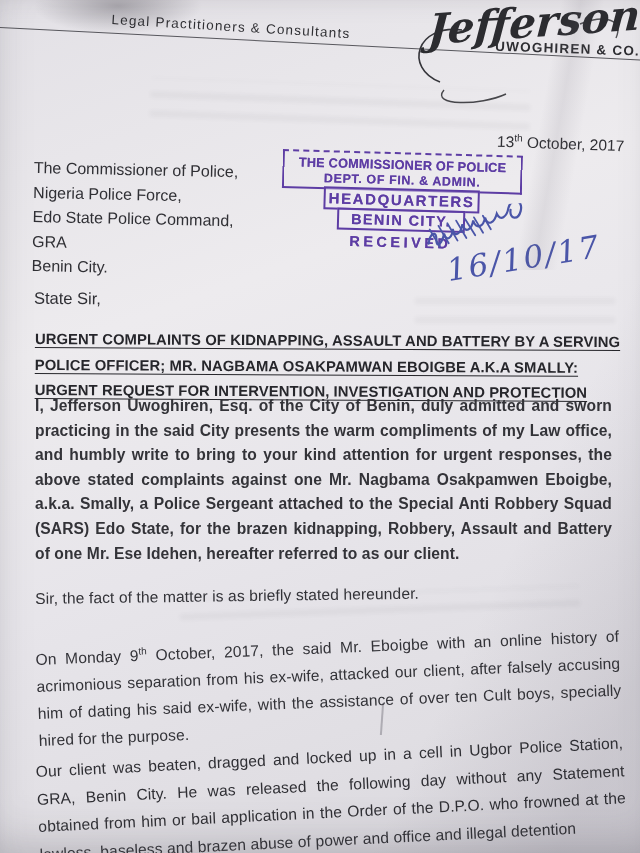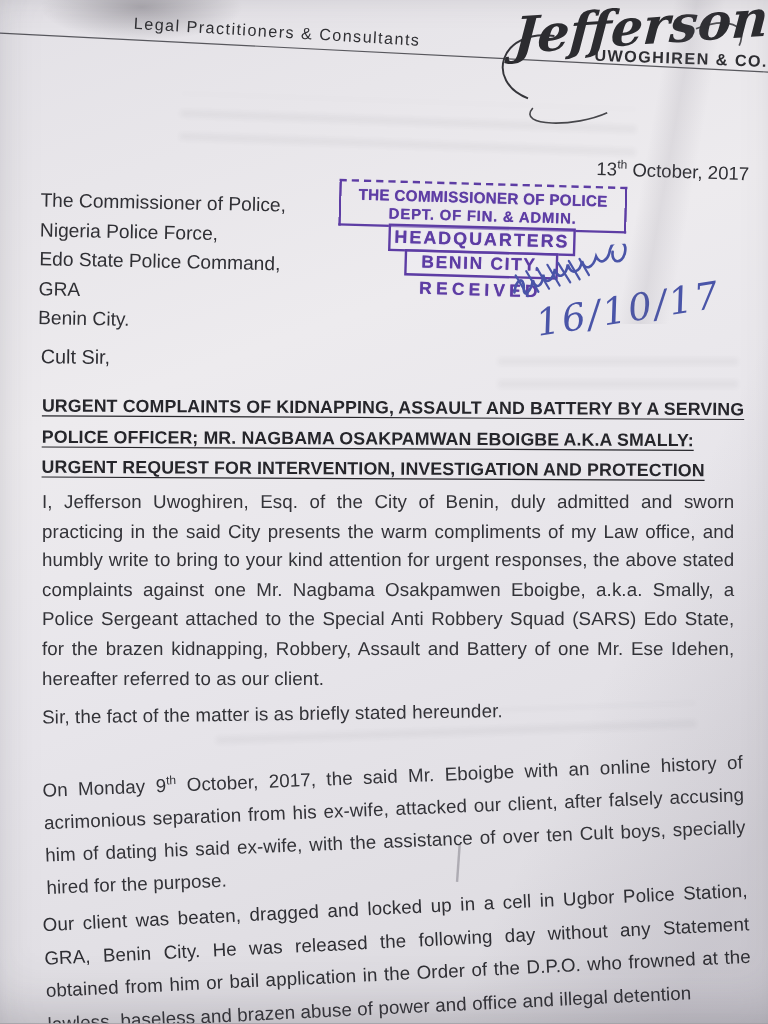--- a/index.html
+++ b/index.html
@@ -58,21 +58,21 @@
     font-size:31px; letter-spacing:2px; color:#4a55a8; transform:rotate(-9deg); white-space:nowrap;}
 
   .salutation{position:absolute; left:34px; top:289px; font-size:16.5px; color:#2f2f34; transform:rotate(.4deg);}
 
   .subject{position:absolute; left:35px; top:327px; width:585px; transform:rotate(.3deg); transform-origin:left top;}
   .subject div{font-size:14.8px; font-weight:bold; color:#26262b; text-decoration:underline;
     text-underline-offset:3px; line-height:25.6px; white-space:nowrap; letter-spacing:.1px;}
 
   .para{position:absolute; left:35px; width:577px; font-size:15.6px; line-height:24.6px; color:#333338;
     text-align:justify; letter-spacing:.1px;}
-  .para1{top:407px;}
+  .para1{top:394px;font-weight:bold;}
   .para2{top:587px; transform:rotate(-.8deg); transform-origin:left top;}
   .para3{top:646px; line-height:27px; transform:rotate(-2.3deg); transform-origin:left top; width:584px;}
   .para4{top:758px; line-height:27.5px; transform:rotate(-2.8deg); transform-origin:left top; width:588px; color:#2f2f34;}
 </style>
 </head>
 <body>
 
 <div class="photo">
 
   <div class="tagline">Legal Practitioners &amp; Consultants</div>
@@ -107,21 +107,21 @@
     <div class="stamp-box2">BENIN CITY.</div>
     <div class="stamp-received">RECEIVED</div>
   </div>
 
   <svg class="signature-svg" width="112" height="52" viewBox="0 0 112 52">
     <path d="M4 34 c2 -11 9 -13 8 -3 c-1 9 6 3 8 -6 c2 9 8 5 9 -4 c1 10 8 5 10 -4 c2 10 9 6 11 -3 c2 10 10 7 12 -2 c2 9 9 6 12 -3 c3 8 10 4 12 -5 c3 -10 16 -8 12 4 c-3 9 -12 8 -10 -2" fill="none" stroke="#4a55a8" stroke-width="2.2" stroke-linecap="round"></path>
     <path d="M6 20 l9 18 M15 17 l9 18 M24 15 l9 18 M33 13 l9 18 M42 12 l9 17 M51 11 l8 16 M60 10 l7 14" fill="none" stroke="#4a55a8" stroke-width="1.8" stroke-linecap="round"></path>
   </svg>
   <div class="hand-date">16/10/17</div>
 
-  <div class="salutation">Cult Sir,</div>
+  <div class="salutation">State Sir,</div>
 
   <div class="subject">
     <div>URGENT COMPLAINTS OF KIDNAPPING, ASSAULT AND BATTERY BY A SERVING</div>
     <div>POLICE OFFICER; MR. NAGBAMA OSAKPAMWAN EBOIGBE A.K.A SMALLY:</div>
     <div>URGENT REQUEST FOR INTERVENTION, INVESTIGATION AND PROTECTION</div>
   </div>
 
   <div class="para para1">I, Jefferson Uwoghiren, Esq. of the City of Benin, duly admitted and sworn practicing in the said City presents the warm compliments of my Law office, and humbly write to bring to your kind attention for urgent responses, the above stated complaints against one Mr. Nagbama Osakpamwen Eboigbe, a.k.a. Smally, a Police Sergeant attached to the Special Anti Robbery Squad (SARS) Edo State, for the brazen kidnapping, Robbery, Assault and Battery of one Mr. Ese Idehen, hereafter referred to as our client.</div>
   <div class="para para2">Sir, the fact of the matter is as briefly stated hereunder.</div>
   <div class="para para3"><span>On Monday 9</span><sup class="ss">th</sup><span> October, 2017, the said Mr. Eboigbe with an online history of acrimonious separation from his ex-wife, attacked our client, after falsely accusing him of dating  his said ex-wife, with the assistance of over ten Cult boys, specially hired for the purpose.</span></div>

